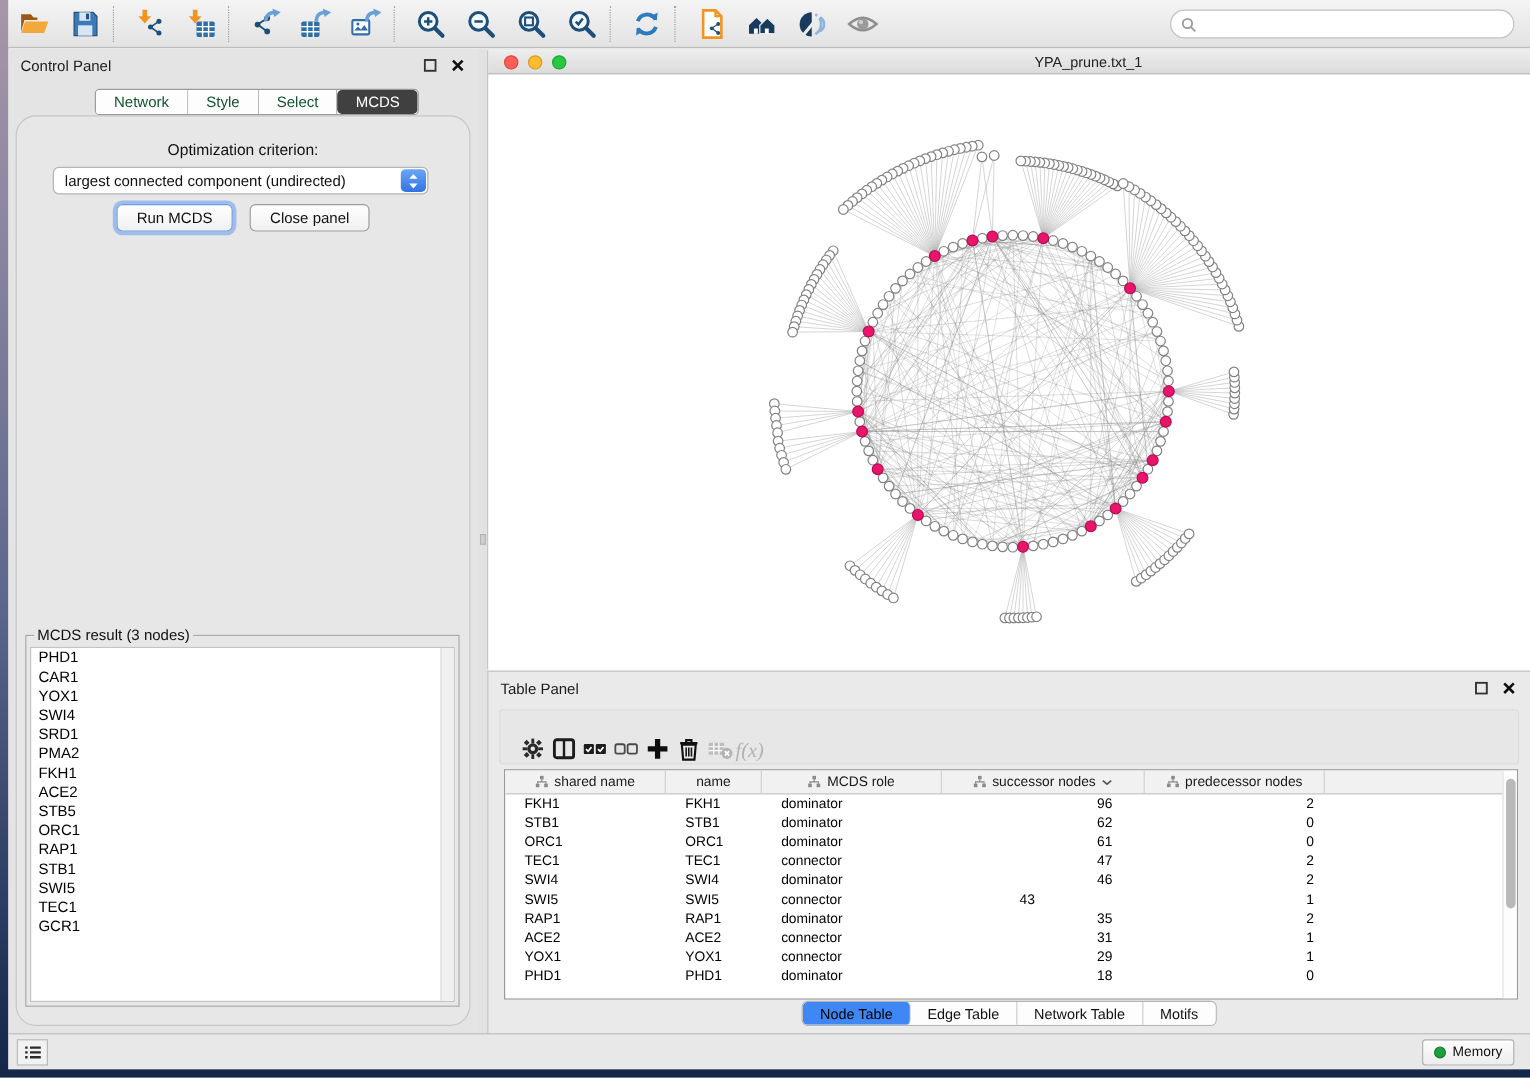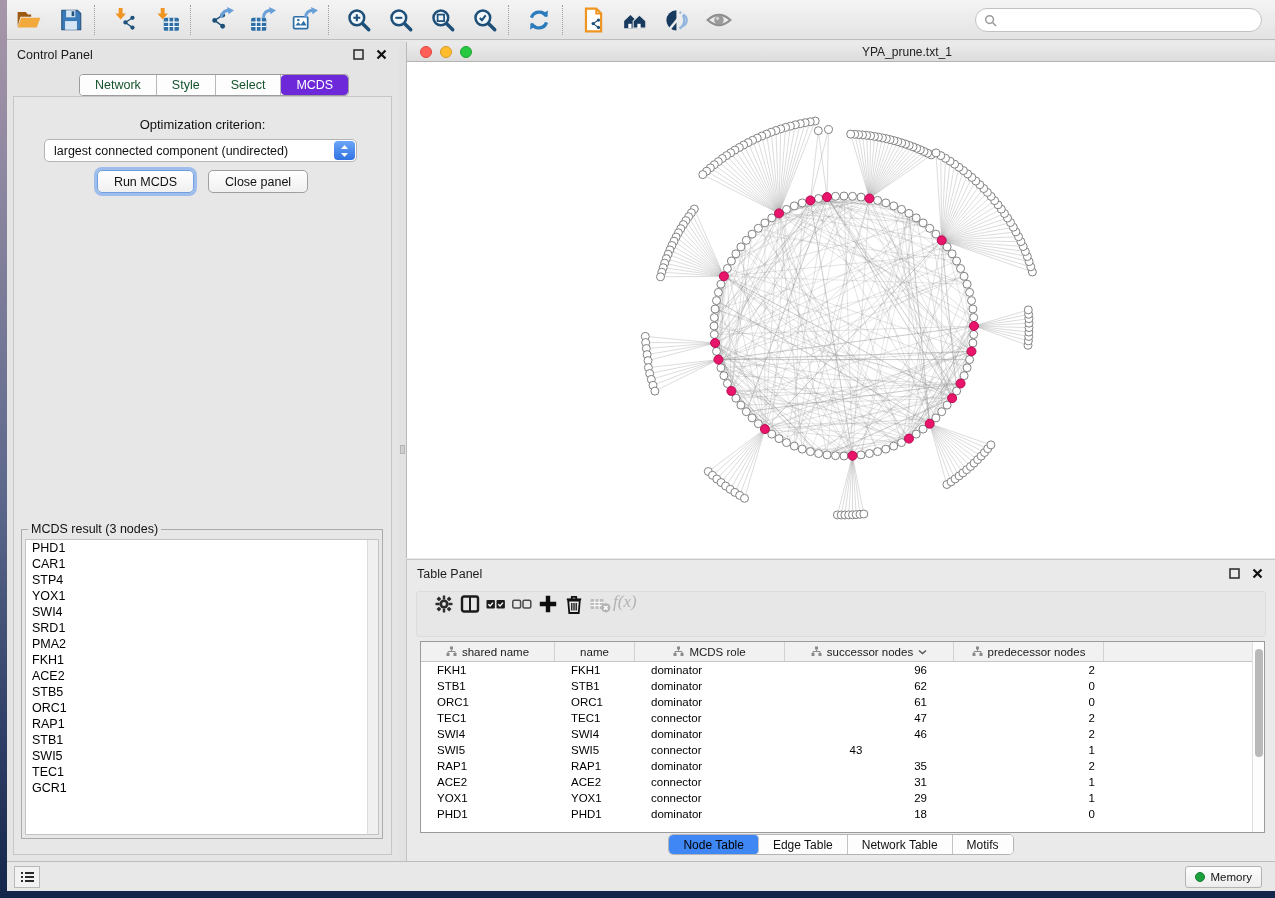--- a/index.html
+++ b/index.html
@@ -29,23 +29,23 @@
     display:flex; align-items:center; padding:0 10px; font-size:12.5px; color:#1c1c1c; }
   .panel-title-row .spacer { flex:1; }
   .win-ctl { width:15px; height:15px; margin-left:8px; display:flex;
     align-items:center; justify-content:center; }
   #cp-tabs { position:absolute; left:72px; top:33px; height:22px; display:flex;
     border:1px solid #9c9c9c; border-radius:4px; background:#fff; overflow:hidden; }
   .cp-tab { height:100%; display:flex; align-items:center; justify-content:center;
     font-size:12.5px; color:#14532d; padding:0 15px; border-right:1px solid #b9b9b9;
     background:#fdfdfd; }
   .cp-tab:last-child { border-right:none; }
-  .cp-tab.sel { background:#6d28d9; color:#fff; border-radius:4px; }
+  .cp-tab.sel { background:#404040; color:#fff; border-radius:4px; }
   #cp-inner { position:absolute; left:6px; right:7px; top:55px; bottom:6px;
-    background:#e7e7e7; border:1px solid #c6c6c6; border-radius:0; }
+    background:#e7e7e7; border:1px solid #c6c6c6; border-radius:17px; }
   #opt-label { position:absolute; top:20px; width:100%; text-align:center;
     font-size:13px; color:#111; }
   #criterion-select { position:absolute; left:30px; top:42px; width:313px; height:23px;
     background:#fff; border:1px solid #b4b4b4; border-radius:5px; display:flex;
     align-items:center; font-size:12.5px; color:#111; padding-left:9px; }
   #criterion-select .cap { position:absolute; right:1px; top:1px; bottom:1px; width:21px;
     border-radius:4px; background:linear-gradient(#6aa6f8,#3273e2);
     display:flex; align-items:center; justify-content:center; }
   #cp-buttons { position:absolute; left:0; top:73px; width:100%; height:24px;
     display:flex; justify-content:center; gap:14px; }
@@ -75,21 +75,21 @@
     background:linear-gradient(#ececec,#dcdcdc); border-bottom:1px solid #b3b3b3; }
   .tl { position:absolute; top:4px; width:12px; height:12px; border-radius:50%; }
   #net-title { position:absolute; left:455px; top:3px; font-size:12px; color:#222; }
   #net-canvas { position:absolute; left:0; top:21px; right:0; bottom:0; background:#fff; }
 
   
   #table-panel { position:absolute; left:399px; top:559px; right:0; bottom:30px;
     background:#eaeaea; border-left:1px solid #c4c4c4; border-top:1px solid #c9c9c9; }
   #tp-toolbar { position:absolute; left:9px; right:9px; top:31px; height:46px;
     background:#e7e7e7; border:1px solid #dcdcdc; border-radius:3px; display:flex;
-    align-items:flex-start; padding-left:14px; }
+    align-items:flex-end; padding-left:14px; }
   .tp-icon { width:26px; height:24px; display:flex; align-items:center; justify-content:center; }
   .tp-icon svg { width:22px; height:22px; }
   .fx-label { font-family:"Liberation Serif", serif; font-style:italic; font-size:17px;
     color:#b2b2b2; }
   #node-table { position:absolute; left:13px; right:10px; top:81px; height:192px;
     background:#fff; border:1px solid #9a9a9a; overflow:hidden; }
   .t-header { display:flex; height:20px; background:#f1f1f1; border-bottom:1px solid #c6c6c6; }
   .t-hcell { display:flex; align-items:center; justify-content:center; gap:5px;
     font-size:11.5px; color:#1a1a1a; border-right:1px solid #d2d2d2; }
   .t-hcell.filler { border-right:none; flex:1; }
@@ -326,21 +326,20 @@
           <div class="mac-btn focused">Run MCDS</div>
           <div class="mac-btn">Close panel</div>
         </div>
         <fieldset id="result-group">
           <legend>MCDS result (3 nodes)</legend>
           <div style="position:relative; width:100%; height:100%;">
             <div id="result-list">
               <div id="result-items">
                   <div class="result-item">PHD1</div>
                   <div class="result-item">CAR1</div>
-                  <div class="result-item">STP4</div>
                   <div class="result-item">YOX1</div>
                   <div class="result-item">SWI4</div>
                   <div class="result-item">SRD1</div>
                   <div class="result-item">PMA2</div>
                   <div class="result-item">FKH1</div>
                   <div class="result-item">ACE2</div>
                   <div class="result-item">STB5</div>
                   <div class="result-item">ORC1</div>
                   <div class="result-item">RAP1</div>
                   <div class="result-item">STB1</div>

